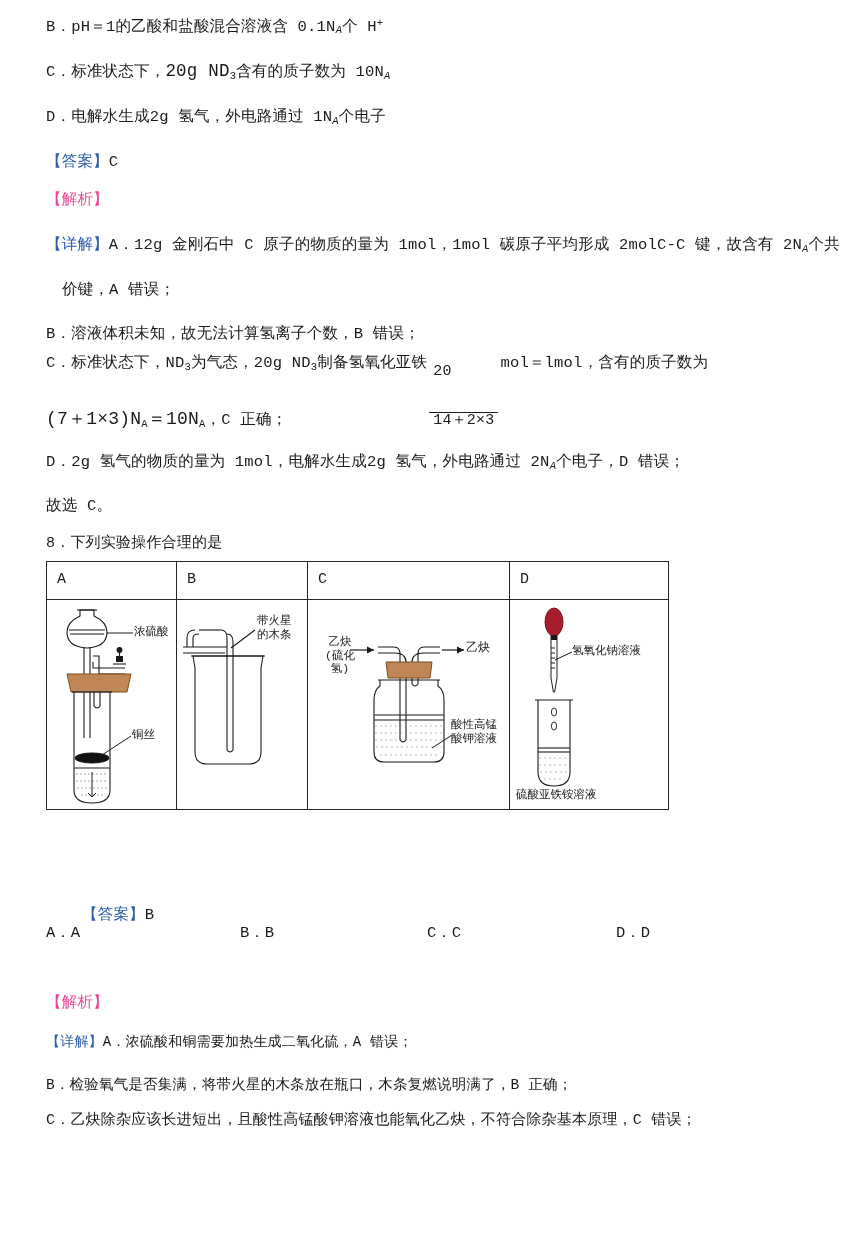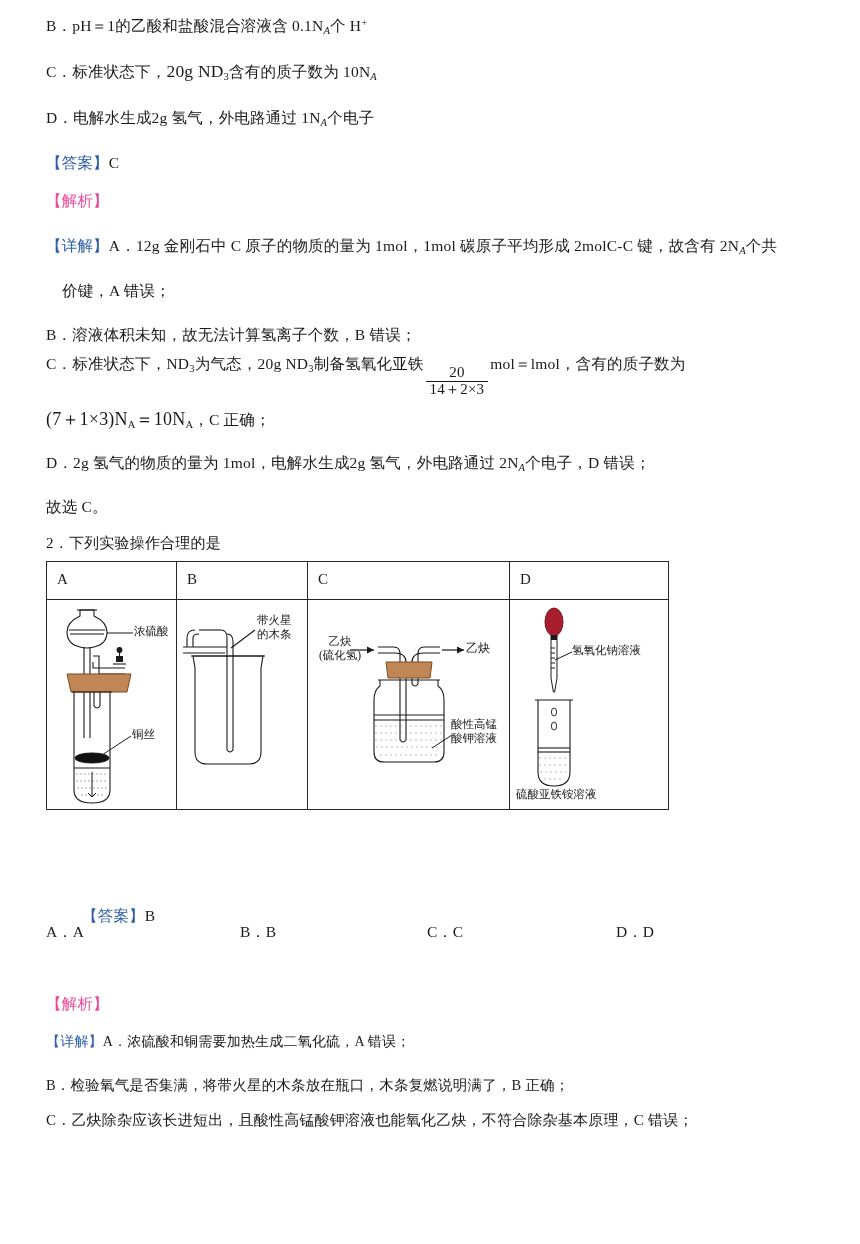--- a/index.html
+++ b/index.html
@@ -11,20 +11,21 @@
     font-family: "Liberation Serif", "DejaVu Serif", serif;
     color: #1a1a1a;
     position: relative;
     overflow: hidden;
   }
   .page {
     position: relative;
     width: 860px;
     height: 1244px;
     padding: 0;
+    font-family: Liberation Mono, monospace;
   }
   .content {
     position: absolute;
     left: 46px;
     top: 0;
     width: 768px;
   }
   .line {
     font-size: 15.5px;
     line-height: 1.0;
@@ -36,24 +37,25 @@
   .bracket { color: #2f5fa8; font-weight: 500; }
   .mi { font-style: italic; }
   sub { font-size: 0.68em; vertical-align: -0.25em; }
   sup { font-size: 0.68em; vertical-align: 0.45em; }
   .big { font-size: 17.5px; }
 
   
   .frac {
     display: inline-flex;
     flex-direction: column;
-    align-items: center;
+    align-items: flex-start;
     vertical-align: -0.55em;
     margin: 0 2px;
     font-size: 15px;
+    gap: 32px;
   }
   .frac .num { padding: 0 4px; line-height: 1.05; }
   .frac .den { padding: 0 4px; line-height: 1.05; border-top: 1.2px solid #1a1a1a; }
 
   
   .exp-table {
     position: absolute;
     left: 46px;
     top: 561px;
     width: 622px;
@@ -147,21 +149,21 @@
     <div class="line" style="position:absolute; top:410px; left:0;">
       <span style="font-size:18px;">(7＋1×3)N</span><sub>A</sub><span style="font-size:18px;">＝10N</span><sub>A</sub><span>，C 正确；</span>
     </div>
 
     <div class="line" style="position:absolute; top:455px; left:0;">
       <span>D．2g 氢气的物质的量为 1mol，电解水生成2g 氢气，外电路通过 2N</span><sub class="mi">A</sub><span>个电子，D 错误；</span>
     </div>
 
     <div class="line" style="position:absolute; top:499px; left:0;">故选 C。</div>
 
-    <div class="line" style="position:absolute; top:536px; left:0; font-size:15px;">2．下列实验操作合理的是</div>
+    <div class="line" style="position:absolute; top:536px; left:0; font-size:15px;">8．下列实验操作合理的是</div>
   </div>
 
   <table class="exp-table">
     <tbody>
         <tr>
       <td class="hdr-cell" style="width:130px;">
             <span>A</span>
           </td>
       <td class="hdr-cell" style="width:131px;">
             <span>B</span>

